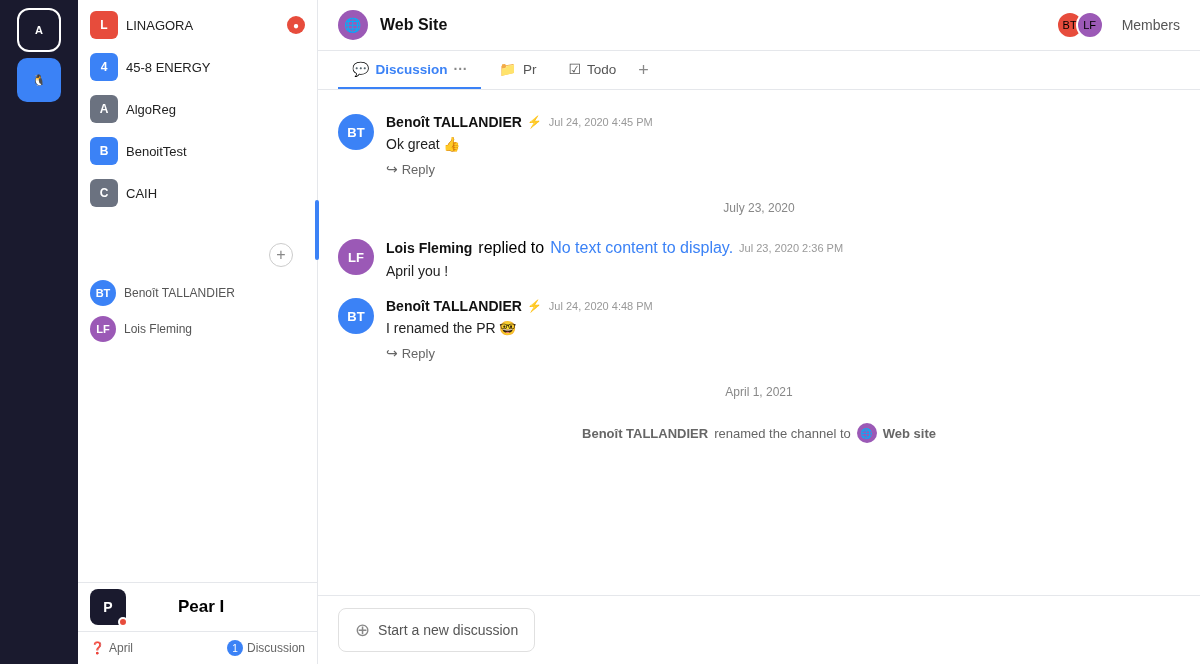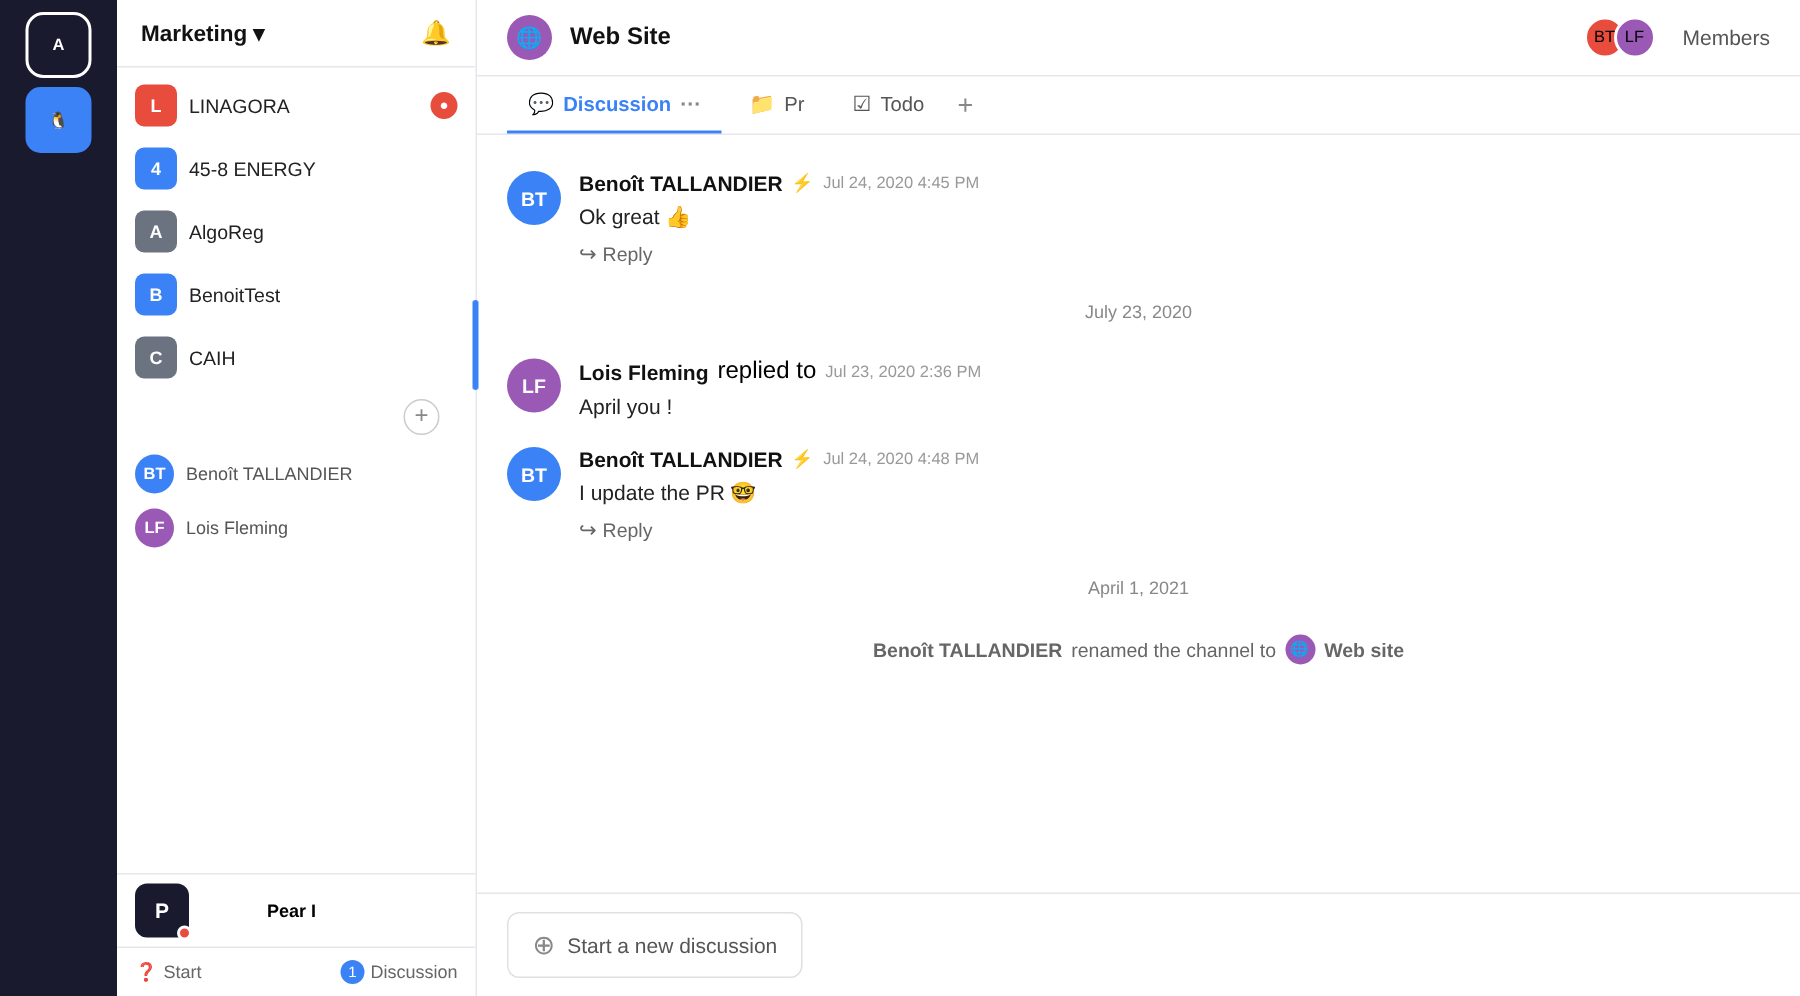--- a/index.html
+++ b/index.html
@@ -177,21 +177,21 @@
     .bottom-user-avatar .dot {
       position: absolute;
       bottom: -2px;
       right: -2px;
       width: 10px;
       height: 10px;
       background: #e74c3c;
       border-radius: 50%;
       border: 2px solid #fff;
     }
-    .bottom-user-name { font-size: 12px; font-weight: 600; padding-left: 44px; }
+    .bottom-user-name { font-size: 17px; font-weight: 600; padding-left: 44px; }
 
     
     .recent-users-section {
       padding: 4px 0;
     }
     .recent-user-item {
       display: flex;
       align-items: center;
       padding: 5px 12px;
       gap: 8px;
@@ -443,27 +443,20 @@
 <div class="workspace-sidebar">
   <div class="workspace-icon active" style="background:#1a1a2e;">
     <span>A</span>
   </div>
   <div class="workspace-icon" style="background:#3b82f6;border-radius:10px;">
     <span>🐧</span>
   </div>
 </div>
 
 <div class="channel-sidebar">
-  <div class="sidebar-header">
-    <div class="sidebar-title">
-      <span>Marketing</span>
-      <span>▾</span>
-    </div>
-    <span class="sidebar-bell">🔔</span>
-  </div>
 
   <div class="channel-list">
 
   <div class="channel-item">
       <div class="channel-avatar" style="background:#e74c3c;">L</div>
       <span class="channel-name">LINAGORA</span>
       <span class="channel-badge">●</span>
     </div>
       <div class="channel-item">
       <div class="channel-avatar" style="background:#3b82f6;">4</div>
@@ -514,21 +507,21 @@
     <div class="bottom-user-avatar">
       <span>P</span>
       <span class="dot"></span>
     </div>
     <span class="bottom-user-name">Pear I</span>
   </div>
 
   <div class="sidebar-footer">
     <div class="footer-help">
       <span>❓</span>
-      <span>Start</span>
+      <span>April</span>
     </div>
     <div class="footer-changelog">
       <div class="changelog-badge">1</div>
       <span>Discussion</span>
     </div>
   </div>
 
   <div class="drag-indicator"></div>
 </div>
 
@@ -584,35 +577,36 @@
     </div>
   </div>
       <div class="date-separator">July 23, 2020</div>
       <div class="message-group">
       <div class="msg-avatar" style="background:#9b59b6;color:#fff;">LF</div>
       <div class="msg-body">
         <div class="msg-header">
       <span class="msg-author">Lois Fleming</span>
 
         <span>replied to</span>
+        <a class="replied-to-link">No text content to display.</a>
       <span class="msg-time">Jul 23, 2020 2:36 PM</span>
           </div>
         <div class="msg-text">April you !</div>
 
       </div>
     </div>
       <div class="message-group">
       <div class="msg-avatar" style="background:#3b82f6;color:#fff;">BT</div>
       <div class="msg-body">
         <div class="msg-header">
       <span class="msg-author">Benoît TALLANDIER</span>
     <span class="msg-lightning">⚡</span>
             <span class="msg-time">Jul 24, 2020 4:48 PM</span>
           </div>
-        <div class="msg-text">I update the PR 🤓</div>
+        <div class="msg-text">I renamed the PR 🤓</div>
 
         <div class="msg-reply-btn">
           <span class="reply-arrow">↪</span>
           <span>Reply</span>
         </div>
 
       </div>
     </div>
       <div class="date-separator">April 1, 2021</div>
       <div class="system-message">

